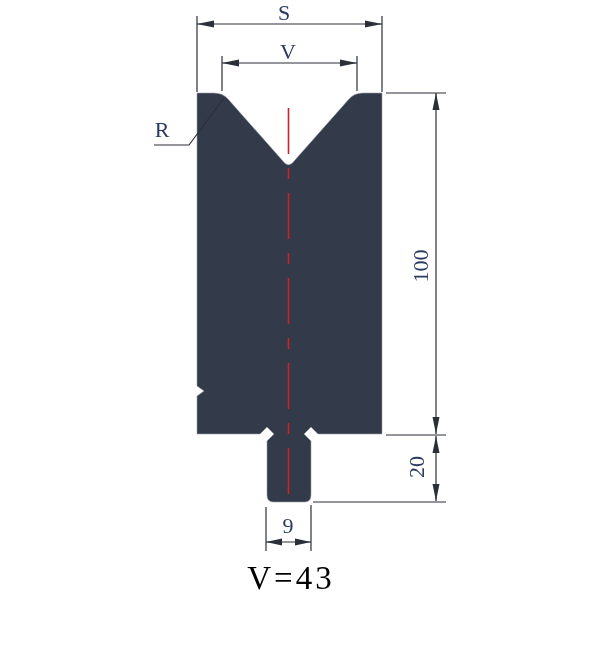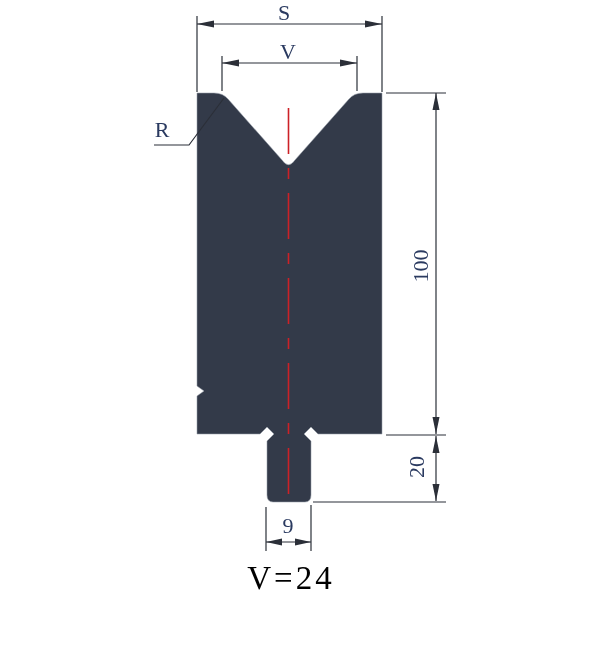--- a/index.html
+++ b/index.html
@@ -89,16 +89,16 @@
   <div class="dim-label" style="left:288px;top:52px;">V</div>
 
   <div class="dim-label" style="left:162px;top:130px;">R</div>
 
   <div class="dim-label rot" style="left:421px;top:266px;">100</div>
 
   <div class="dim-label rot" style="left:417px;top:467px;">20</div>
 
   <div class="dim-label" style="left:288px;top:526px;">9</div>
 
-  <div class="spec-label" style="left:291px;top:578px;">V=24</div>
+  <div class="spec-label" style="left:291px;top:578px;">V=43</div>
 
 
 </div>
 
 </body></html>

